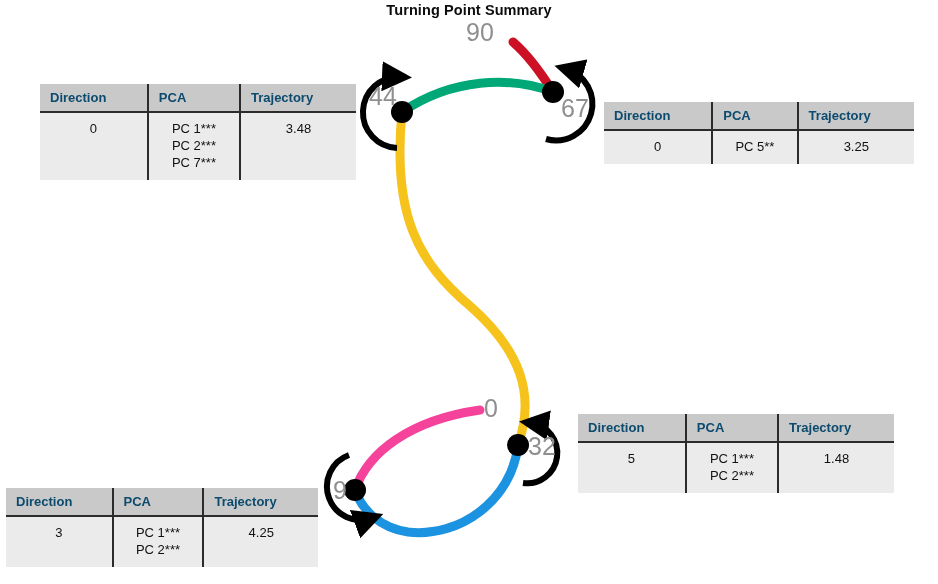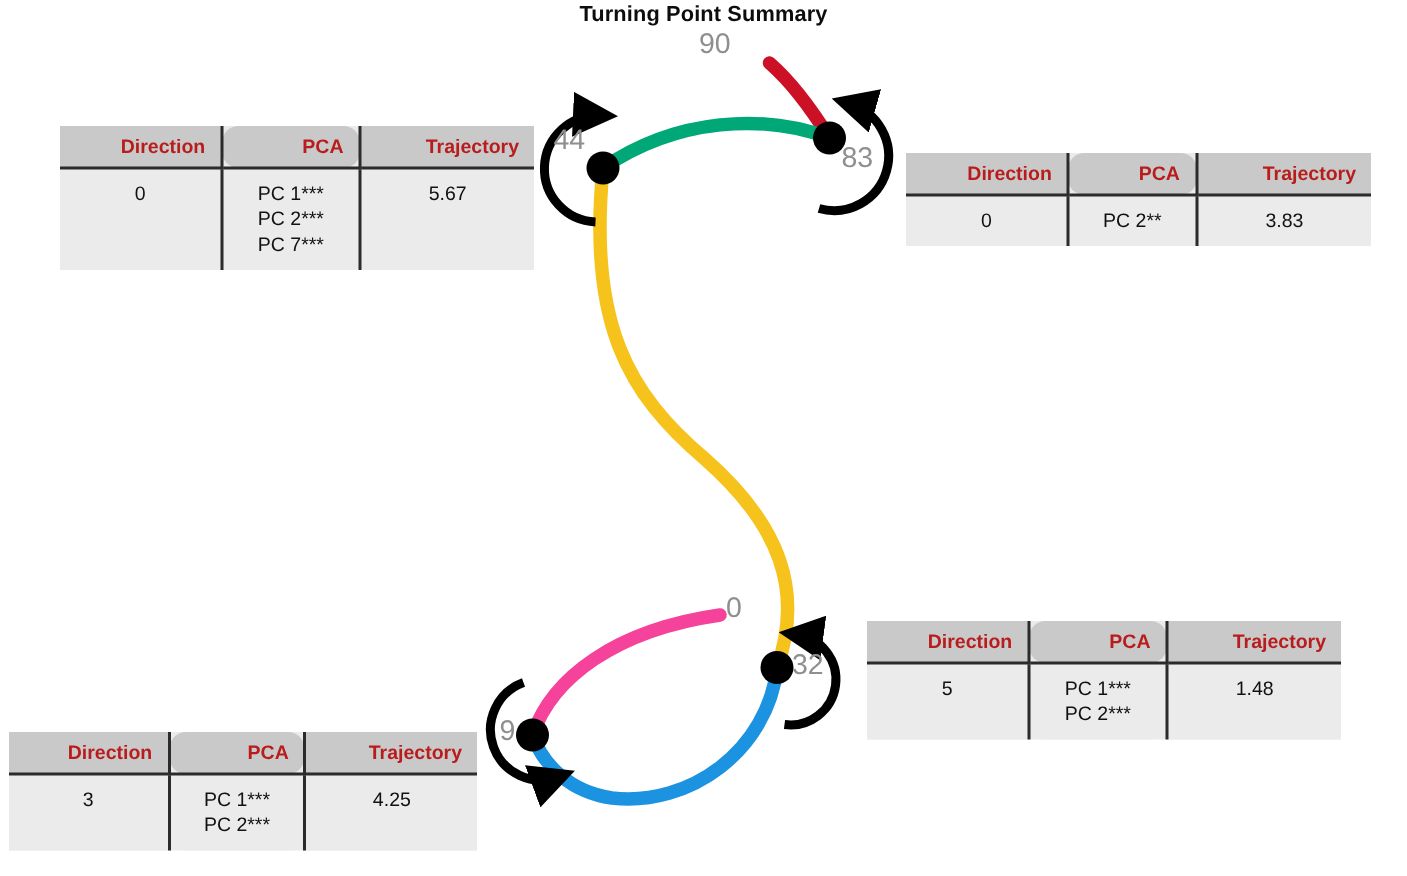--- a/index.html
+++ b/index.html
@@ -42,51 +42,51 @@
     border-collapse: collapse;
     background: #ebebeb;
     font-size: 13px;
     color: #111111;
     box-shadow: 0 0 0 0 transparent;
   }
   .summary-table thead th {
     background: #c9c9c9;
     font-weight: bold;
     font-size: 13px;
-    color: #b91c1c;
+    color: #0c4a6e;
     padding: 6px 10px 6px 10px;
-    text-align: right;
+    text-align: left;
     border-bottom: 2.5px solid #2b2b2b;
     white-space: nowrap;
   }
   .summary-table tbody td {
     background: #ebebeb;
     padding: 7px 10px 9px 10px;
     text-align: center;
     vertical-align: top;
     white-space: nowrap;
     line-height: 1.32;
   }
   .summary-table th.col-dir,
   .summary-table td.col-dir { border-right: 2.5px solid #2b2b2b; }
   .summary-table th.col-pca,
-  .summary-table td.col-pca { border-right: 2.5px solid #2b2b2b; border-radius: 11px; }
+  .summary-table td.col-pca { border-right: 2.5px solid #2b2b2b; }
   .pca-line { display: block; text-align: left; }
   .col-pca .pca-stack { display: inline-block; text-align: left; }
 
   
   #table-tl { left: 40px;  top: 84px;  width: 316px; }
   #table-tr { left: 604px; top: 102px; width: 310px; }
   #table-br { left: 578px; top: 414px; width: 316px; }
   #table-bl { left: 6px;   top: 488px; width: 312px; }
 
   
   .node-label {
     position: absolute;
-    font-size: 19px;
+    font-size: 25px;
     font-weight: normal;
     color: #8f8f8f;
     line-height: 1;
     white-space: nowrap;
   }
   #label-90 { left: 466px; top: 20px; }
   #label-66 { left: 369px; top: 84px; }
   #label-83 { left: 561px; top: 96px; }
   #label-0  { left: 484px; top: 396px; }
   #label-32 { left: 528px; top: 434px; text-align: right; }
@@ -126,21 +126,21 @@
     <path d="M 349 455 A 27 27 0 1 0 372 518" fill="none" stroke="#000000" stroke-width="6" stroke-linecap="butt" marker-end="url(#arrowhead)"></path>
 
     <circle cx="402" cy="112" r="11" fill="#000000"></circle>
     <circle cx="553" cy="92" r="11" fill="#000000"></circle>
     <circle cx="518" cy="445" r="11" fill="#000000"></circle>
     <circle cx="355" cy="490" r="11" fill="#000000"></circle>
   </svg>
 
   <div class="node-label" id="label-90">90</div>
   <div class="node-label" id="label-66">44</div>
-  <div class="node-label" id="label-83">83</div>
+  <div class="node-label" id="label-83">67</div>
   <div class="node-label" id="label-0">0</div>
   <div class="node-label" id="label-32">32</div>
   <div class="node-label" id="label-9">9</div>
 
   <table class="summary-table" id="table-tl">
     <thead>
       <tr>
         <th class="col-dir">Direction</th>
         <th class="col-pca">PCA</th>
         <th class="col-traj">Trajectory</th>
@@ -149,42 +149,42 @@
     <tbody>
       <tr>
         <td class="col-dir">0</td>
         <td class="col-pca">
           <span class="pca-stack">
             <span class="pca-line">PC 1***</span>
             <span class="pca-line">PC 2***</span>
             <span class="pca-line">PC 7***</span>
           </span>
         </td>
-        <td class="col-traj">5.67</td>
+        <td class="col-traj">3.48</td>
       </tr>
     </tbody>
   </table>
 
   <table class="summary-table" id="table-tr">
     <thead>
       <tr>
         <th class="col-dir">Direction</th>
         <th class="col-pca">PCA</th>
         <th class="col-traj">Trajectory</th>
       </tr>
     </thead>
     <tbody>
       <tr>
         <td class="col-dir">0</td>
         <td class="col-pca">
           <span class="pca-stack">
-            <span class="pca-line">PC 2**</span>
-          </span>
-        </td>
-        <td class="col-traj">3.83</td>
+            <span class="pca-line">PC 5**</span>
+          </span>
+        </td>
+        <td class="col-traj">3.25</td>
       </tr>
     </tbody>
   </table>
 
   <table class="summary-table" id="table-br">
     <thead>
       <tr>
         <th class="col-dir">Direction</th>
         <th class="col-pca">PCA</th>
         <th class="col-traj">Trajectory</th>

